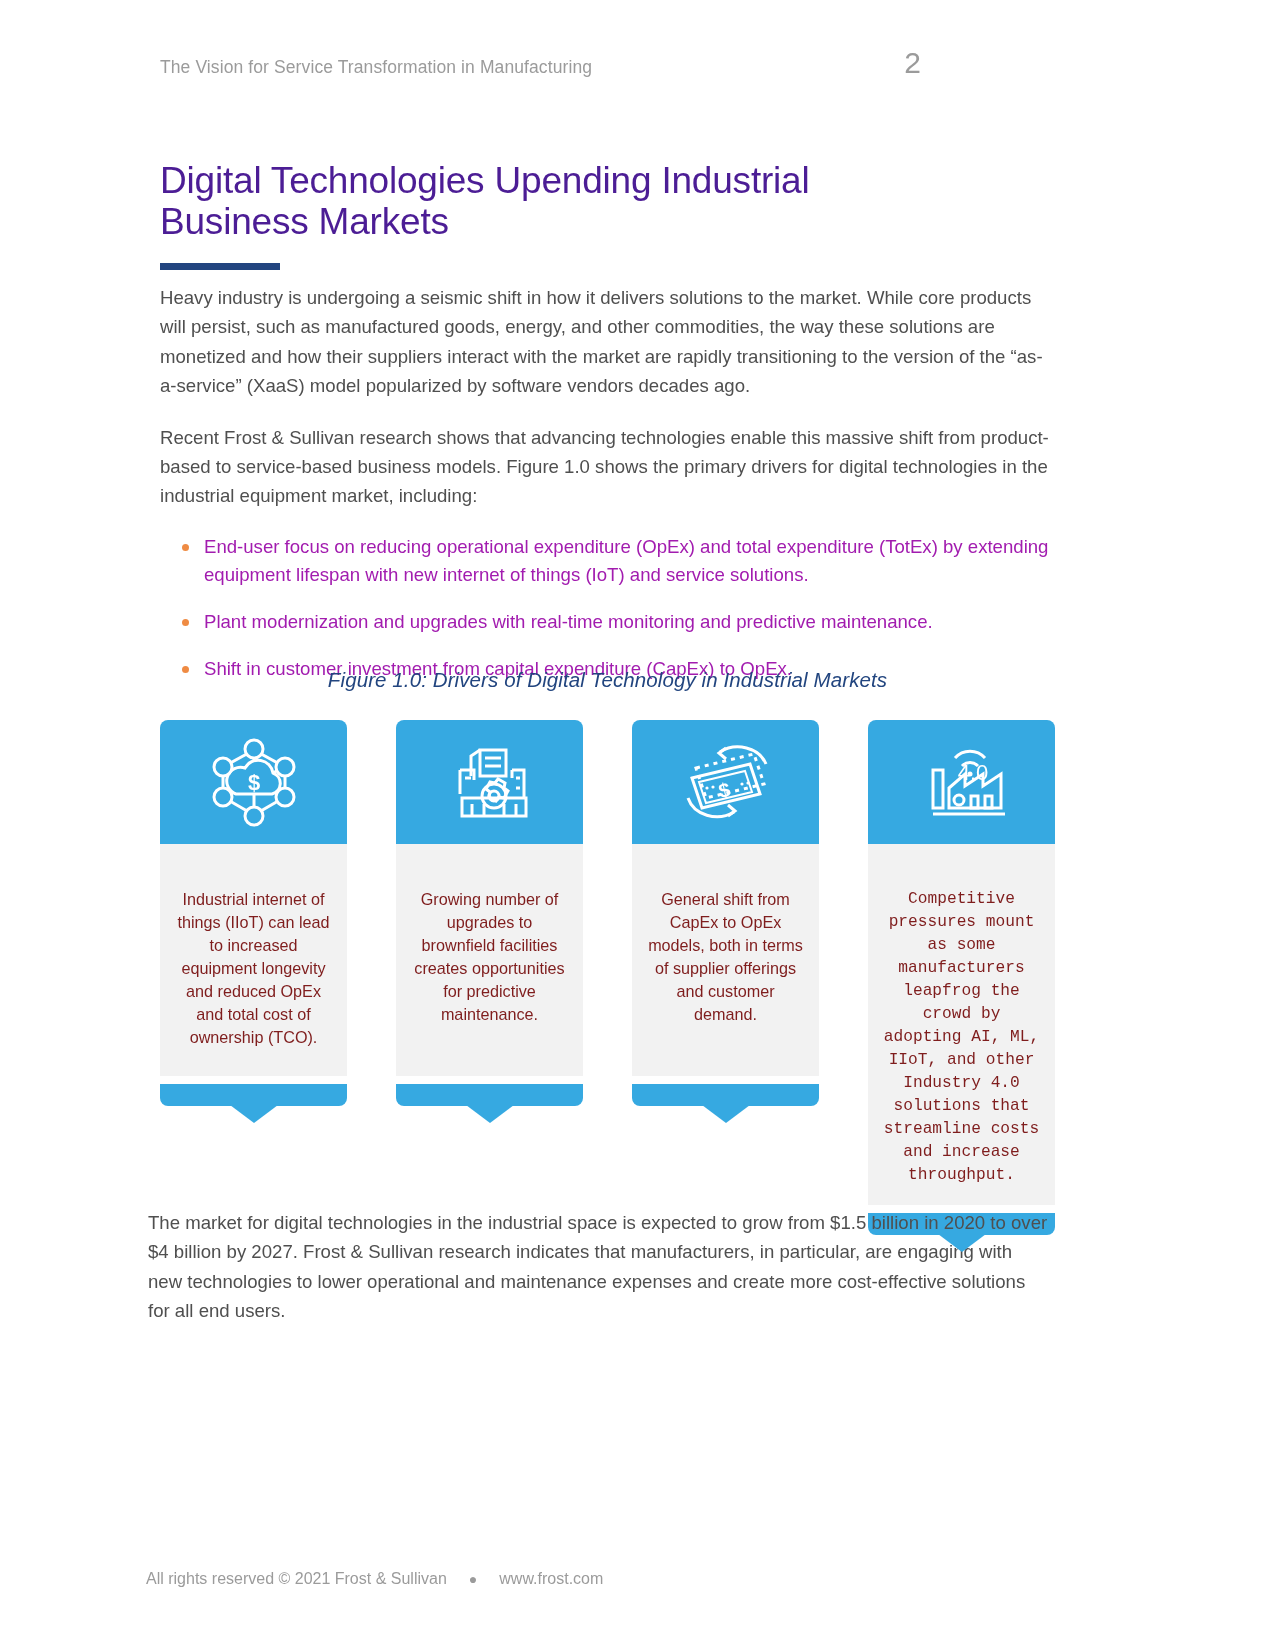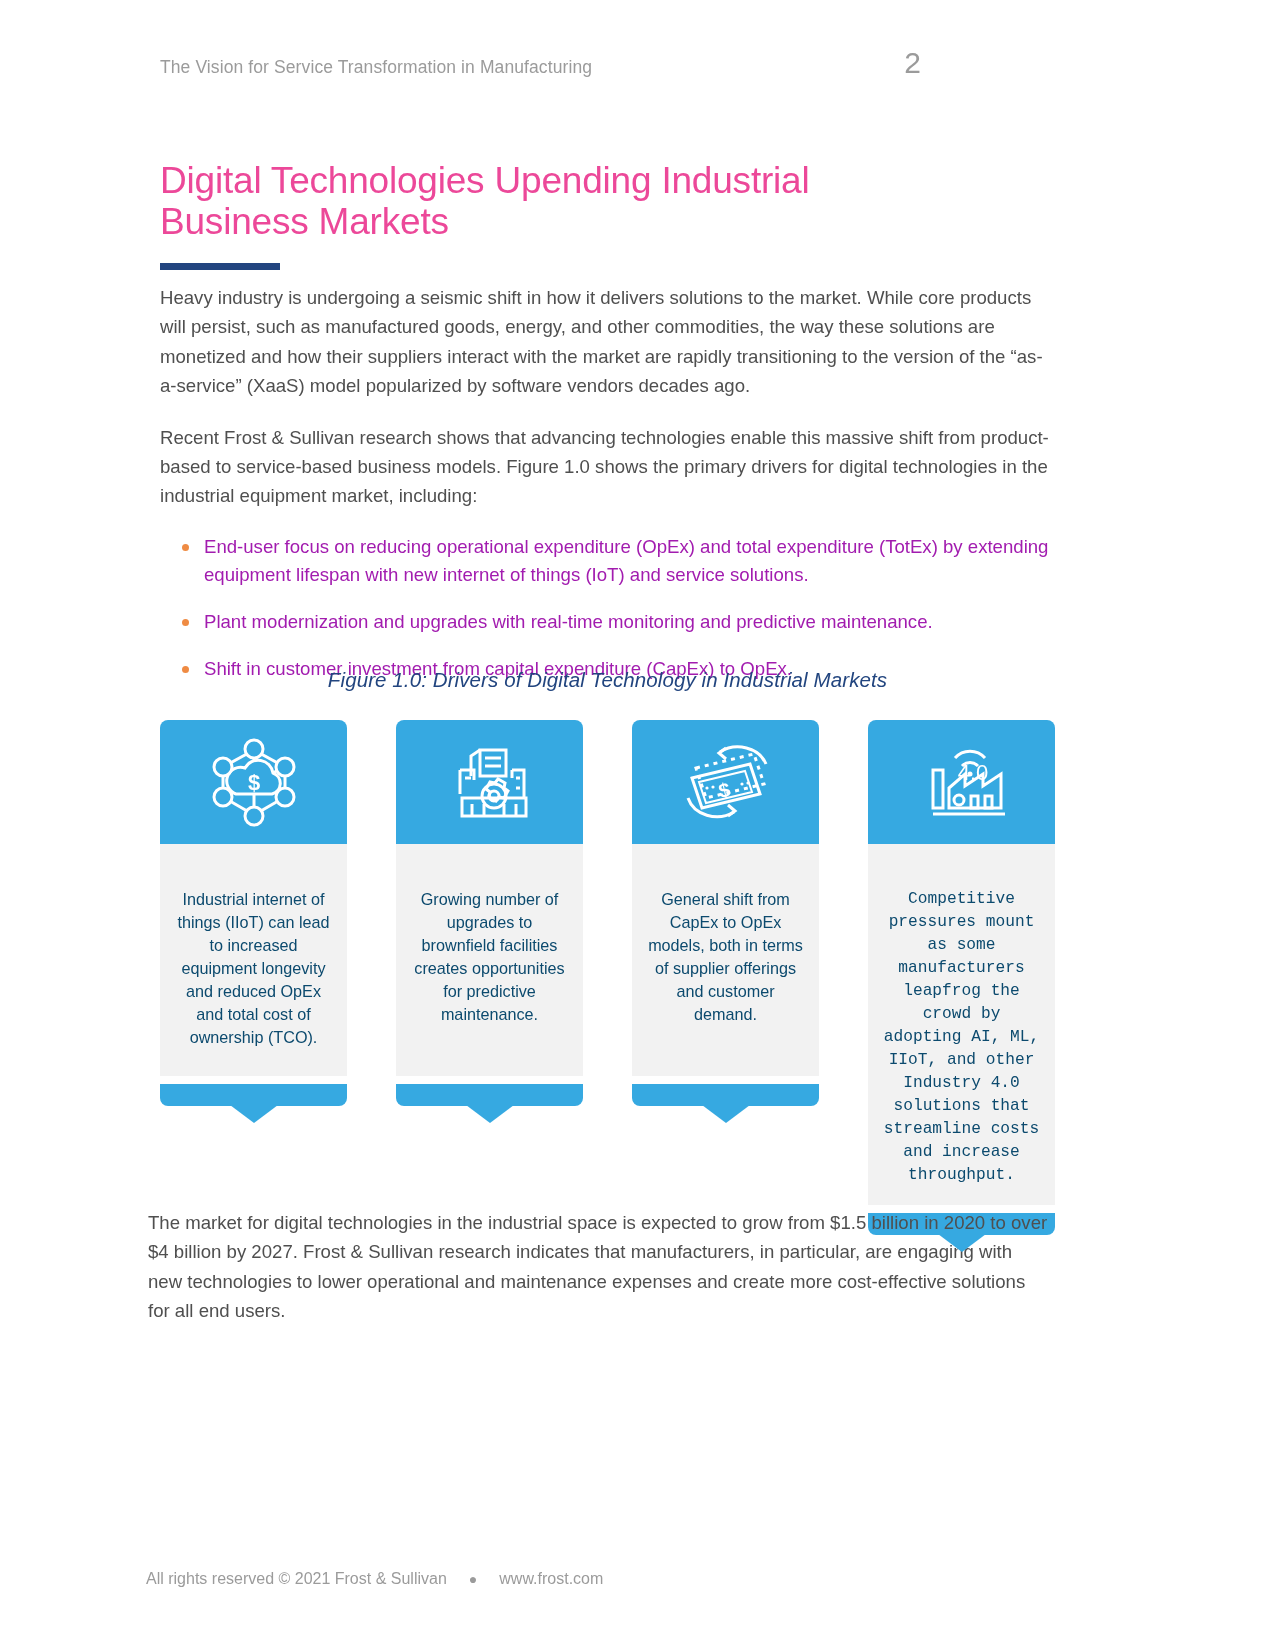--- a/index.html
+++ b/index.html
@@ -50,21 +50,21 @@
   
   .title-block {
     position: absolute;
     top: 160px;
     left: 160px;
     width: 760px;
   }
   .doc-title {
     font-size: 37px;
     line-height: 1.12;
-    color: #ec4899;
+    color: #4c1d95;
     font-weight: 400;
     letter-spacing: -0.2px;
     margin: 0;
   }
   .title-rule {
     margin-top: 20px;
     width: 120px;
     height: 7px;
     background: #22457f;
   }
@@ -157,21 +157,21 @@
     z-index: 3;
   }
   .card-body {
     background: #f2f2f2;
     padding: 46px 14px 18px 14px;
     min-height: 218px;
     box-sizing: border-box;
     text-align: center;
     font-size: 16.2px;
     line-height: 1.42;
-    color: #0c4a6e;
+    color: #7f1d1d;
     margin-top: -2px;
   }
   .card-foot {
     margin-top: 8px;
     height: 22px;
     background: #36a9e1;
     border-radius: 0 0 8px 8px;
   }
 
   

